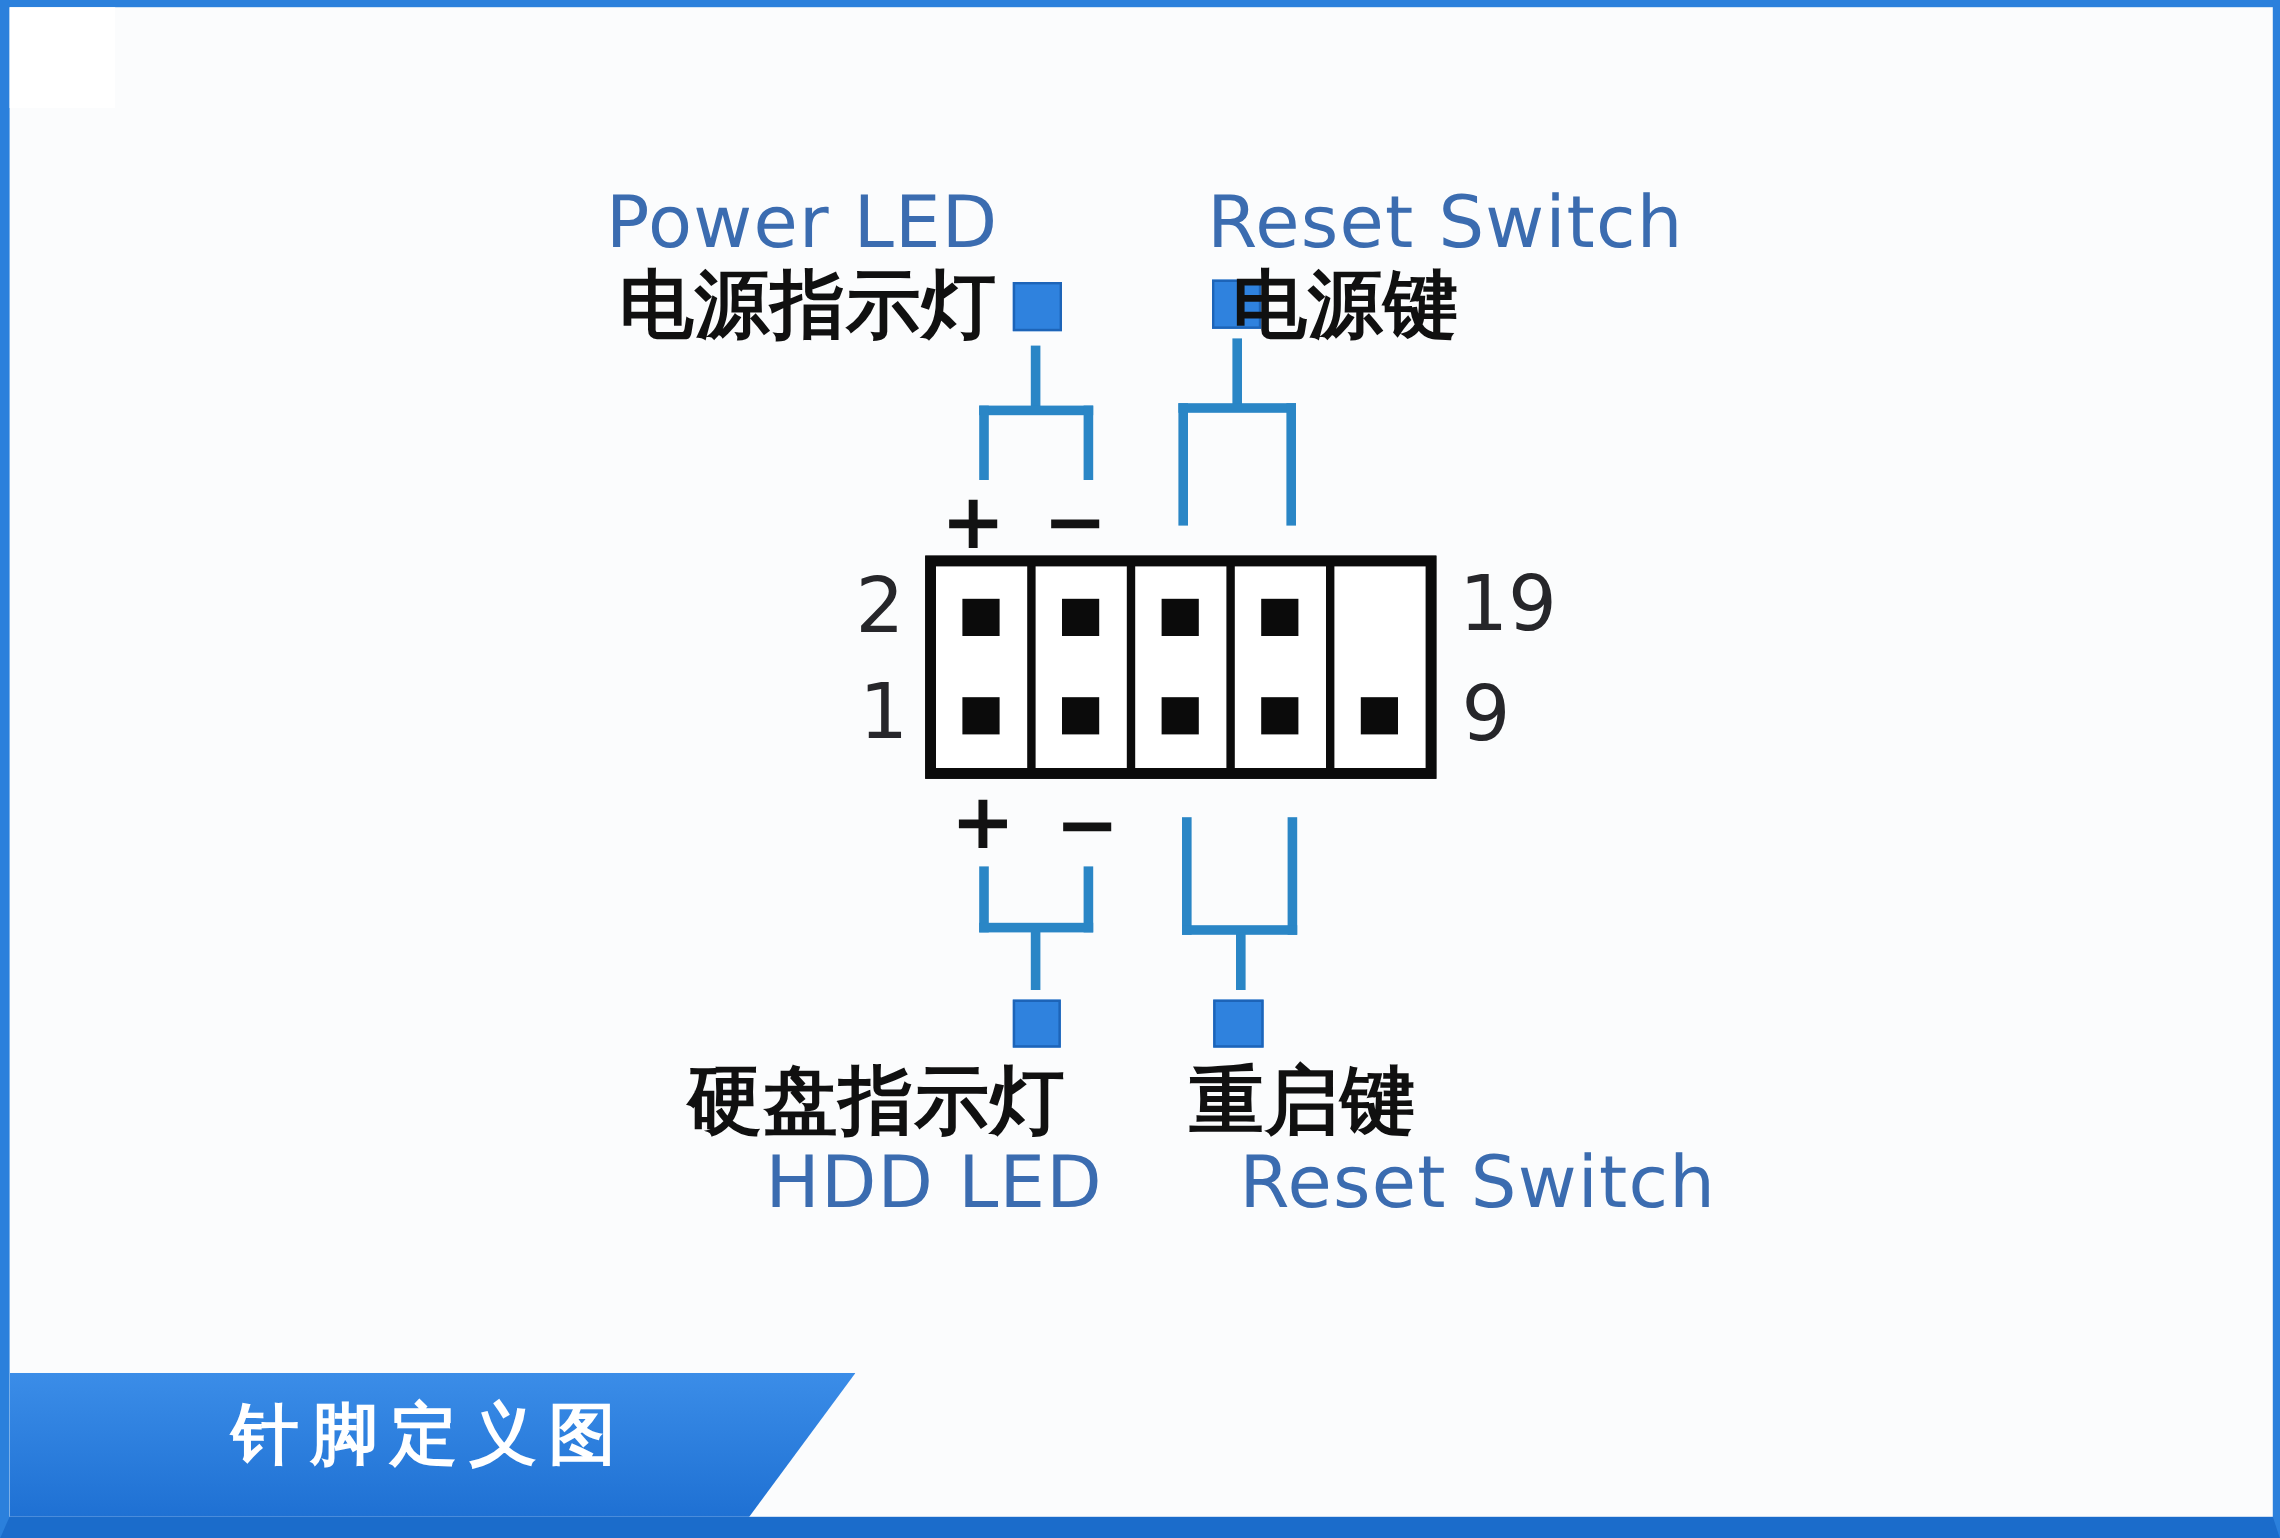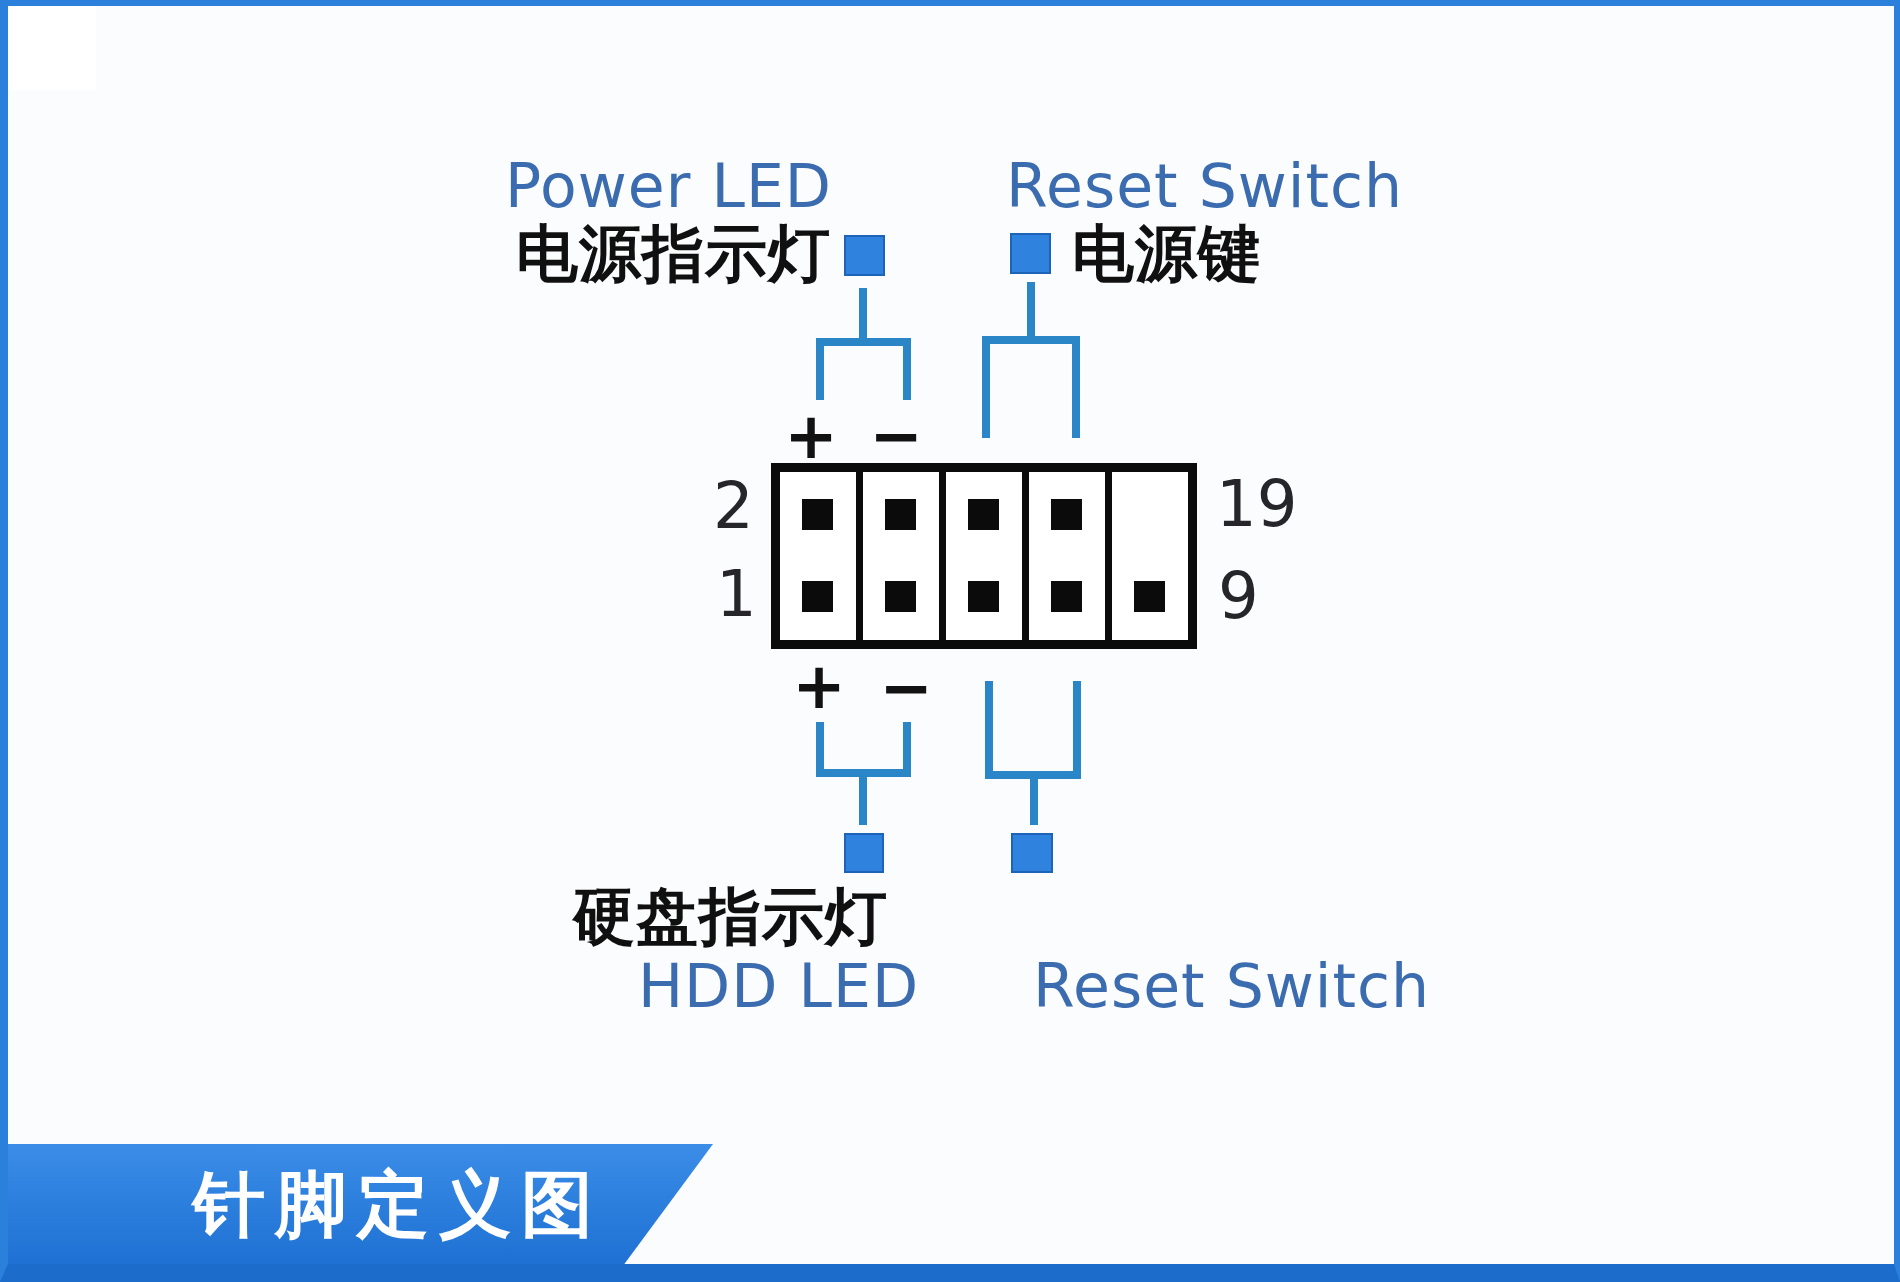--- a/index.html
+++ b/index.html
@@ -65,21 +65,21 @@
     position:absolute;
     width:31px;height:31px;
     left:22px;
     background:#0b0b0b;
   }
   #banner{
     background:linear-gradient(180deg,#3b8de8,#1d6fd2);
     clip-path:polygon(0 0,100% 0,86.8% 100%,0 100%);
   }
   #banner-text{
-    font-size:72px;
+    font-size:56px;
     font-weight:bold;
     color:#ffffff;
     letter-spacing:10px;
     line-height:1;
     white-space:nowrap;
   }
   .notch{background:#ffffff;}
 </style>
 </head>
 <body>
@@ -87,21 +87,21 @@
 <div id="canvas">
 
   <div class="abs notch" style="left:-8px;top:-6px;width:96px;height:90px;"></div>
 
   <div class="abs en-label" style="left:497px;top:150px;">Power LED</div>
   <div class="abs zh-label" style="left:508px;top:217px;">电源指示灯</div>
   <div class="abs blue-square" style="left:836px;top:229px;width:41px;height:41px;"></div>
 
   <div class="abs en-label" style="left:998px;top:150px;">Reset Switch</div>
   <div class="abs blue-square" style="left:1002px;top:227px;width:41px;height:41px;"></div>
-  <div class="abs zh-label" style="left:1064px;top:217px;">电源键</div>
+  <div class="abs zh-label" style="left:1019px;top:217px;">电源键</div>
 
   <div class="abs wire" style="left:851px;top:282px;width:8px;height:54px;"></div>
   <div class="abs wire" style="left:808px;top:332px;width:95px;height:8px;"></div>
   <div class="abs wire" style="left:808px;top:332px;width:8px;height:62px;"></div>
   <div class="abs wire" style="left:895px;top:332px;width:8px;height:62px;"></div>
 
   <div class="abs wire" style="left:1019px;top:276px;width:8px;height:56px;"></div>
   <div class="abs wire" style="left:974px;top:330px;width:98px;height:8px;"></div>
   <div class="abs wire" style="left:974px;top:330px;width:8px;height:102px;"></div>
   <div class="abs wire" style="left:1064px;top:330px;width:8px;height:102px;"></div>
@@ -147,19 +147,20 @@
 
   <div class="abs wire" style="left:977px;top:675px;width:8px;height:98px;"></div>
   <div class="abs wire" style="left:1065px;top:675px;width:8px;height:98px;"></div>
   <div class="abs wire" style="left:977px;top:765px;width:96px;height:8px;"></div>
   <div class="abs wire" style="left:1022px;top:771px;width:8px;height:48px;"></div>
   <div class="abs blue-square" style="left:1003px;top:827px;width:42px;height:40px;"></div>
 
   <div class="abs en-label" style="left:630px;top:950px;">HDD LED</div>
   <div class="abs zh-label" style="left:565px;top:880px;">硬盘指示灯</div>
 
+  <div class="abs zh-label" style="left:983px;top:880px;">重启键</div>
   <div class="abs en-label" style="left:1005px;top:950px;margin-left:20px;">Reset Switch</div>
 
   <div id="banner" class="abs" style="left:0px;top:1138px;width:705px;height:126px;">
     <div id="banner-text" class="abs" style="left:185px;top:24px;">针脚定义图</div>
   </div>
 
 </div>
 
 </body></html>

